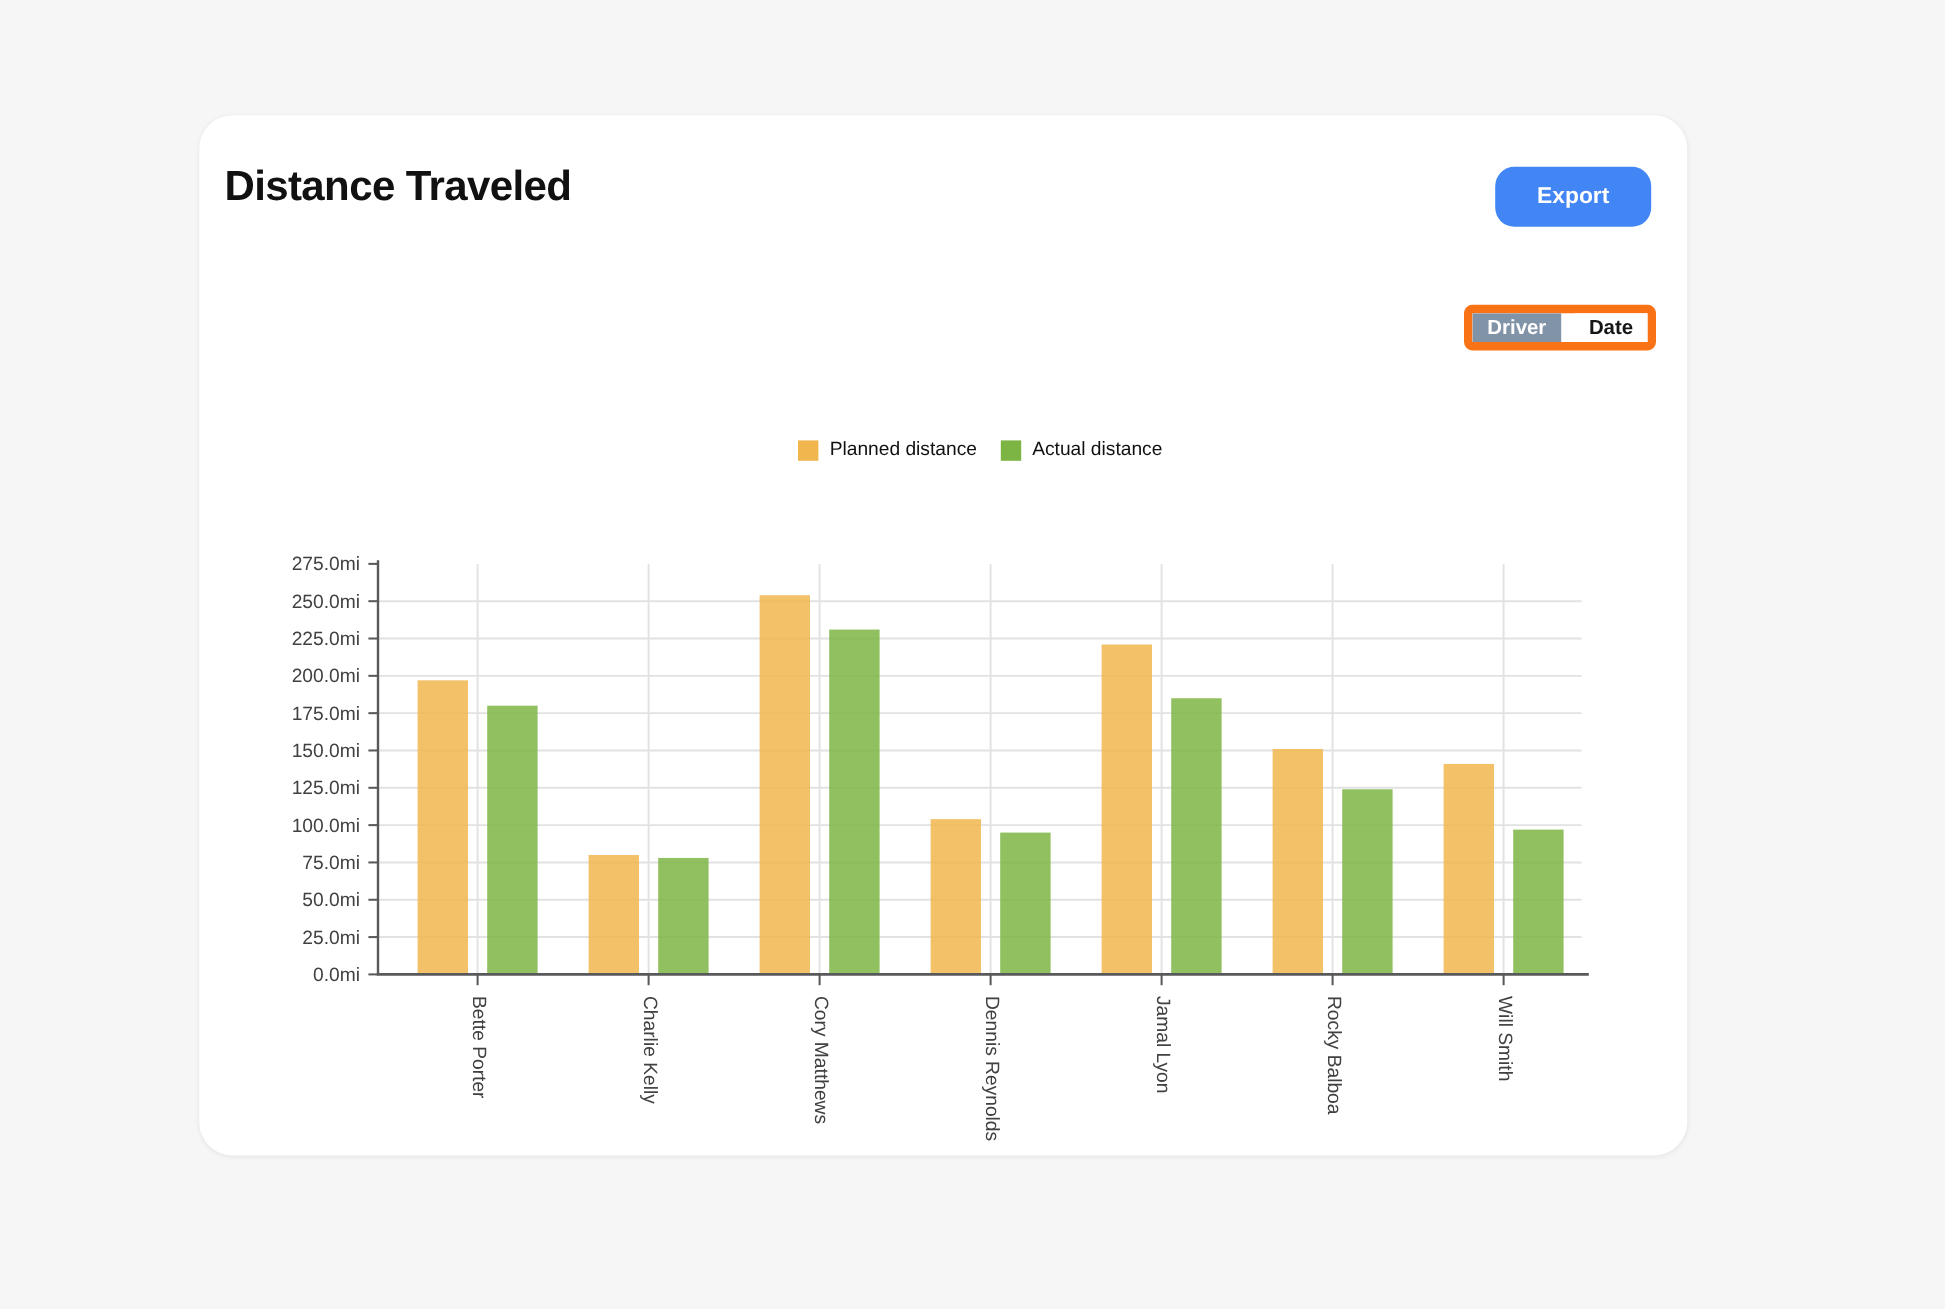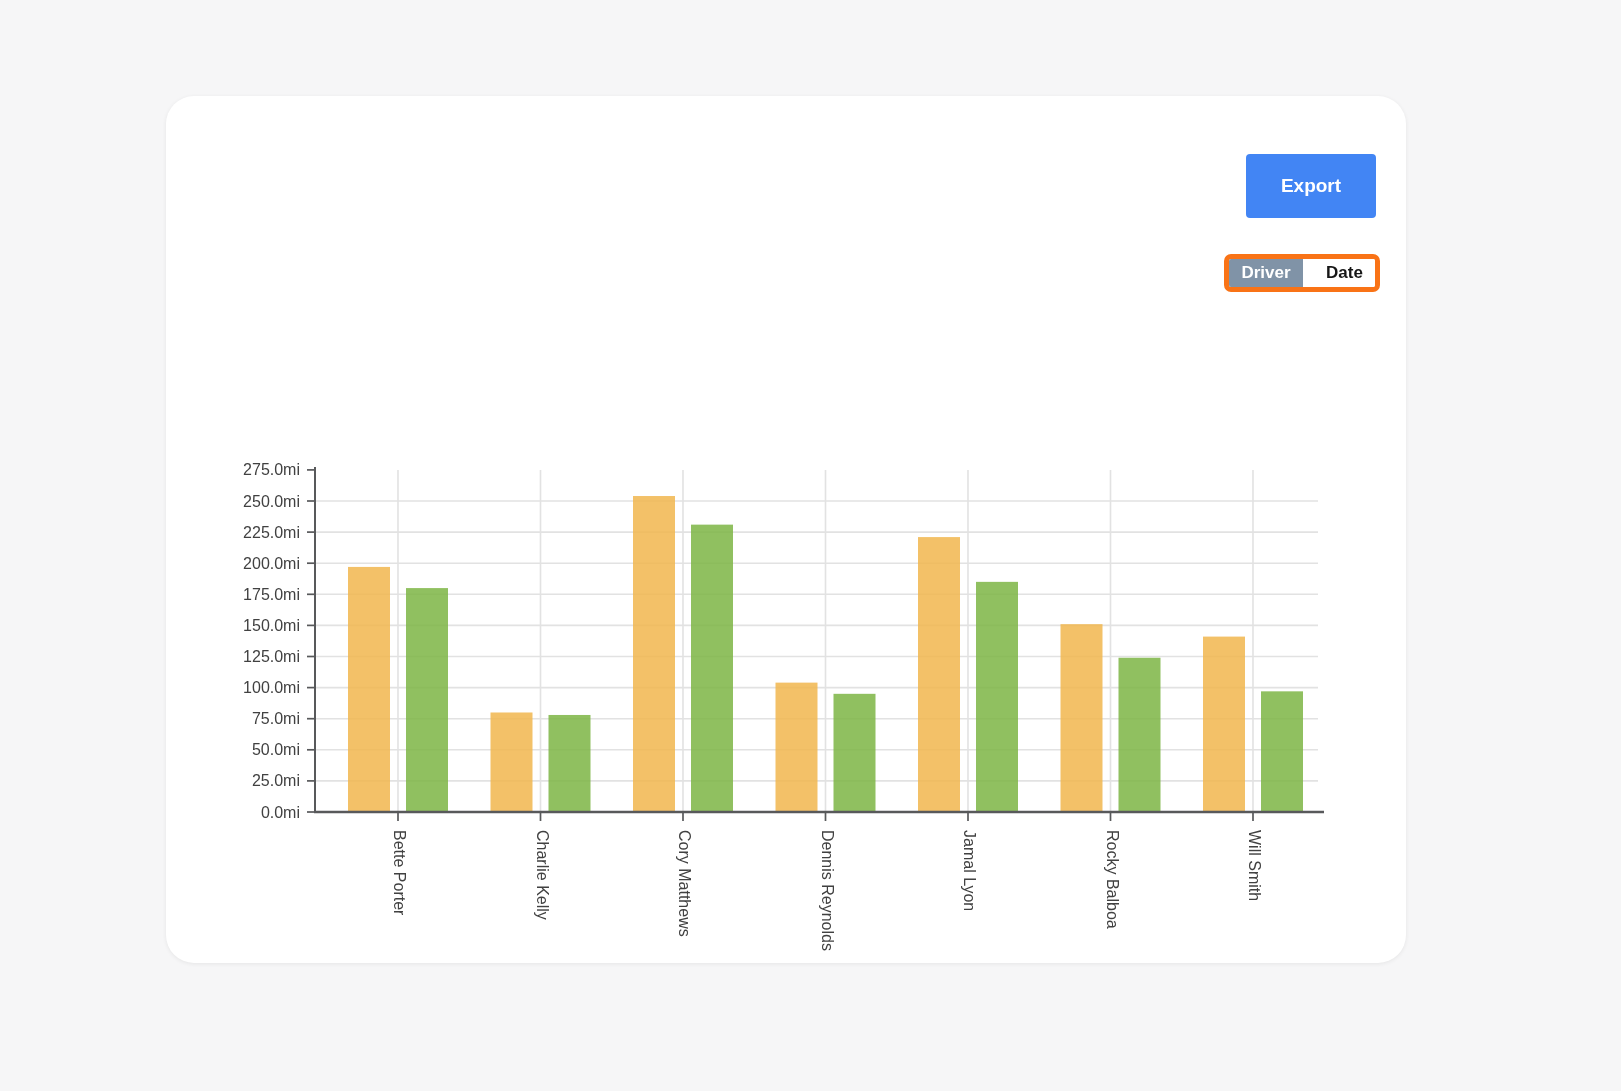--- a/index.html
+++ b/index.html
@@ -28,38 +28,37 @@
   }
   .date-range {
     position: absolute;
     left: 21px; top: 100px;
     font-size: 19px;
     color: #5f6368;
   }
   .export-btn {
     position: absolute;
     top: 43px; right: 30px;
-    width: 130px; height: 64px;
+    width: 130px; height: 50px;
     border: none;
-    border-radius: 4px;
+    border-radius: 16px;
     color: #ffffff;
     font-family: "Liberation Sans", sans-serif;
     font-size: 19px;
     font-weight: bold;
     cursor: pointer;
-    margin-top: 15px;
   }
   .toggle-group {
     position: absolute;
     top: 158px; right: 26px;
     height: 38px;
     display: flex;
     border-radius: 7px;
     overflow: hidden;
-    border: 5px solid #f97316;
+    border: 7px solid #f97316;
     background: #ffffff;
   }
   .toggle-seg {
     height: 100%;
     display: flex;
     align-items: center;
     justify-content: center;
     font-size: 17px;
     font-weight: bold;
     cursor: pointer;
@@ -96,28 +95,39 @@
     position: absolute;
     left: 0; top: 0;
     width: 1240px; height: 867px;
   }
 </style>
 </head>
 <body>
 
 <div class="card">
 
+  <div class="page-title">Distance Traveled</div>
 
   <button class="export-btn" style="background: rgb(66, 133, 244);">Export</button>
 
   <div class="toggle-group">
     <div class="toggle-seg seg-driver selected" style="background: rgb(128, 147, 167);">Driver</div>
     <div class="toggle-seg seg-date unselected">Date</div>
   </div>
 
+  <div class="legend">
+    <div class="legend-item">
+      <span class="legend-swatch" style="background: rgb(241, 182, 78);"></span>
+      <span class="legend-label">Planned distance</span>
+    </div>
+    <div class="legend-item">
+      <span class="legend-swatch" style="background: rgb(125, 181, 68);"></span>
+      <span class="legend-label">Actual distance</span>
+    </div>
+  </div>
 
   <svg id="chart-svg" xmlns="http://www.w3.org/2000/svg">
       <line x1="232" y1="373.9" x2="232" y2="716" stroke="#E2E2E2" stroke-width="1.6"></line>
       <line x1="374.5" y1="373.9" x2="374.5" y2="716" stroke="#E2E2E2" stroke-width="1.6"></line>
       <line x1="517" y1="373.9" x2="517" y2="716" stroke="#E2E2E2" stroke-width="1.6"></line>
       <line x1="659.5" y1="373.9" x2="659.5" y2="716" stroke="#E2E2E2" stroke-width="1.6"></line>
       <line x1="802" y1="373.9" x2="802" y2="716" stroke="#E2E2E2" stroke-width="1.6"></line>
       <line x1="944.5" y1="373.9" x2="944.5" y2="716" stroke="#E2E2E2" stroke-width="1.6"></line>
       <line x1="1087" y1="373.9" x2="1087" y2="716" stroke="#E2E2E2" stroke-width="1.6"></line>
       <line x1="149" y1="684.9" x2="1152" y2="684.9" stroke="#E2E2E2" stroke-width="1.6"></line>

